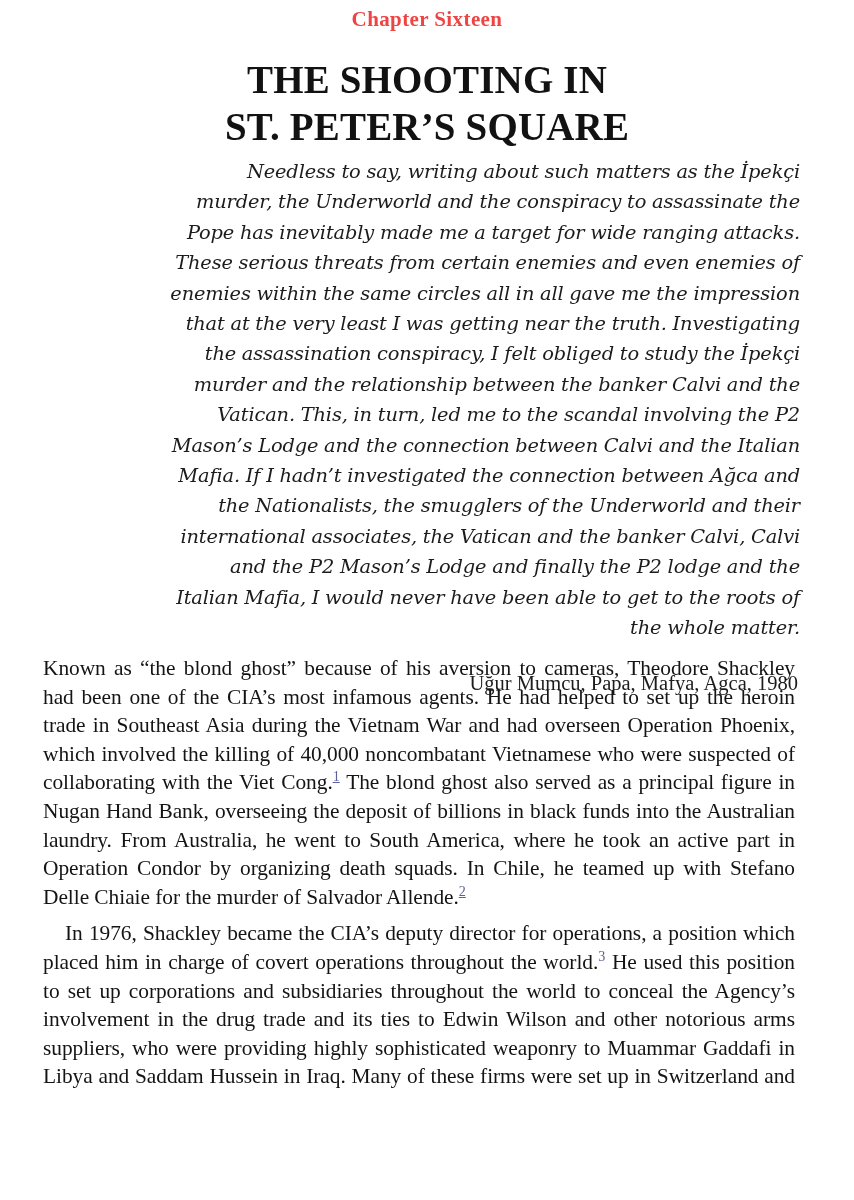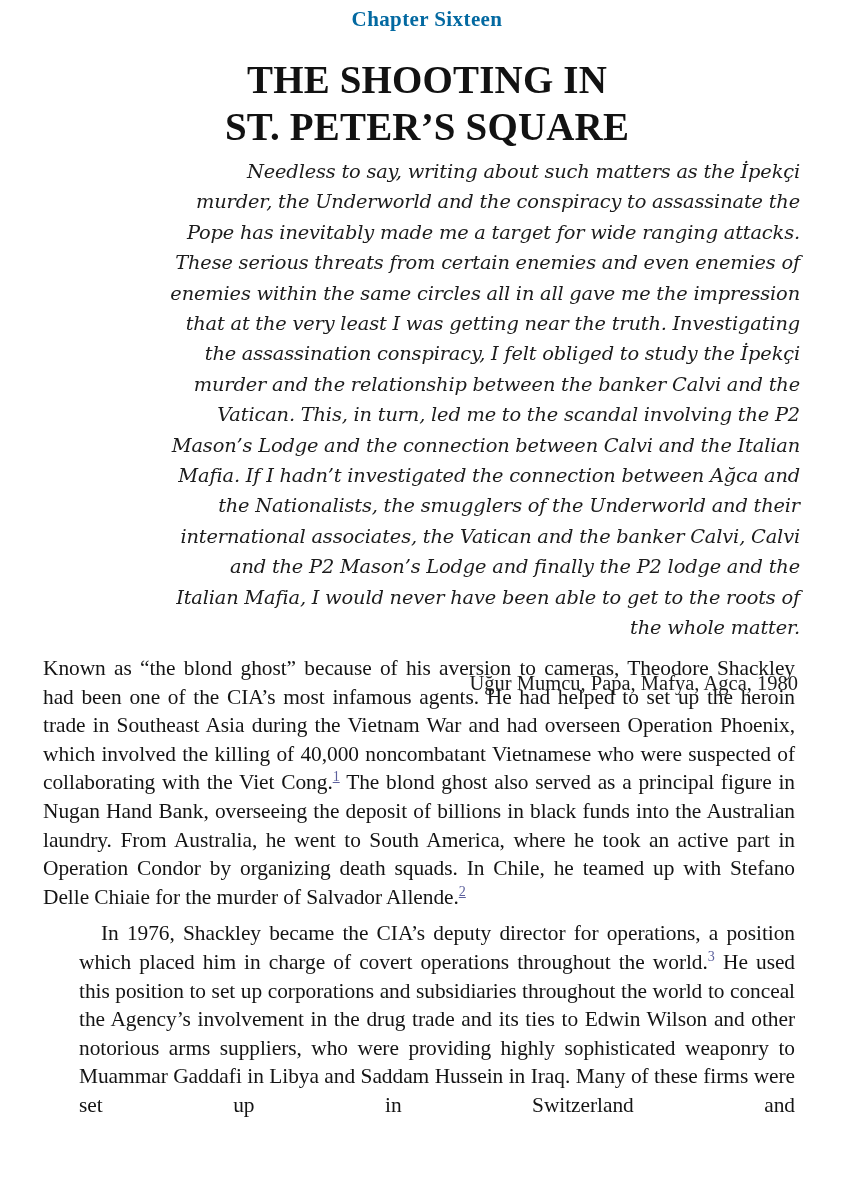--- a/index.html
+++ b/index.html
@@ -20,21 +20,21 @@
     -webkit-font-smoothing: antialiased;
   }
 
   
   .chapter-eyebrow {
     font-family: "Liberation Serif", "DejaVu Serif", serif;
     font-weight: bold;
     font-size: 21px;
     letter-spacing: 0.4px;
     text-align: center;
-    color: #0369a1;
+    color: #ef4444;
     margin: 0;
     padding-top: 7px;
     line-height: 1.2;
   }
 
   
   .chapter-title {
     font-family: "Liberation Serif", "DejaVu Serif", serif;
     font-weight: bold;
     font-size: 41px;
@@ -98,21 +98,20 @@
     line-height: 28.6px;
     color: #141414;
     text-align: justify;
     text-justify: inter-word;
     margin: 0;
     letter-spacing: -0.05px;
     hyphens: none;
   }
   .body-paragraph + .body-paragraph {
     margin-top: 8px;
-    margin-left: 36px;
   }
   .body-paragraph.indented {
     text-indent: 22px;
   }
   .body-paragraph:last-child {
     text-align-last: justify;
   }
 
   
   .footnote-ref {

